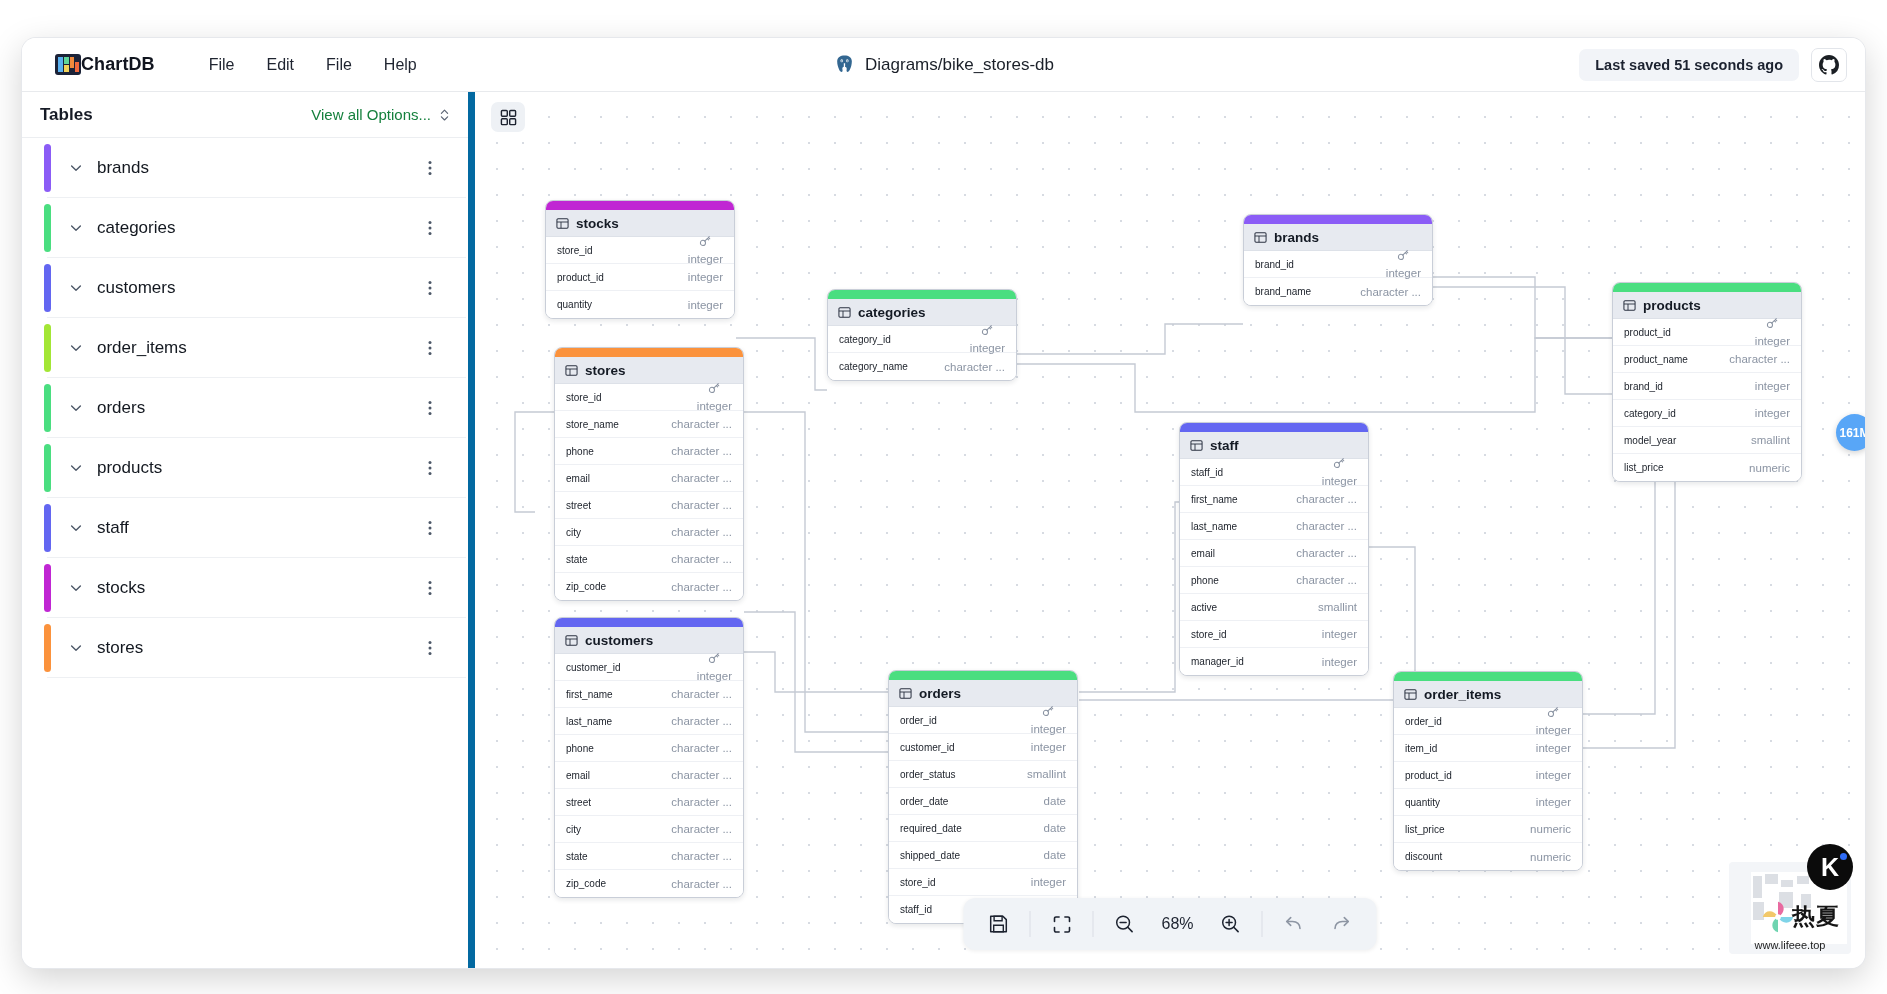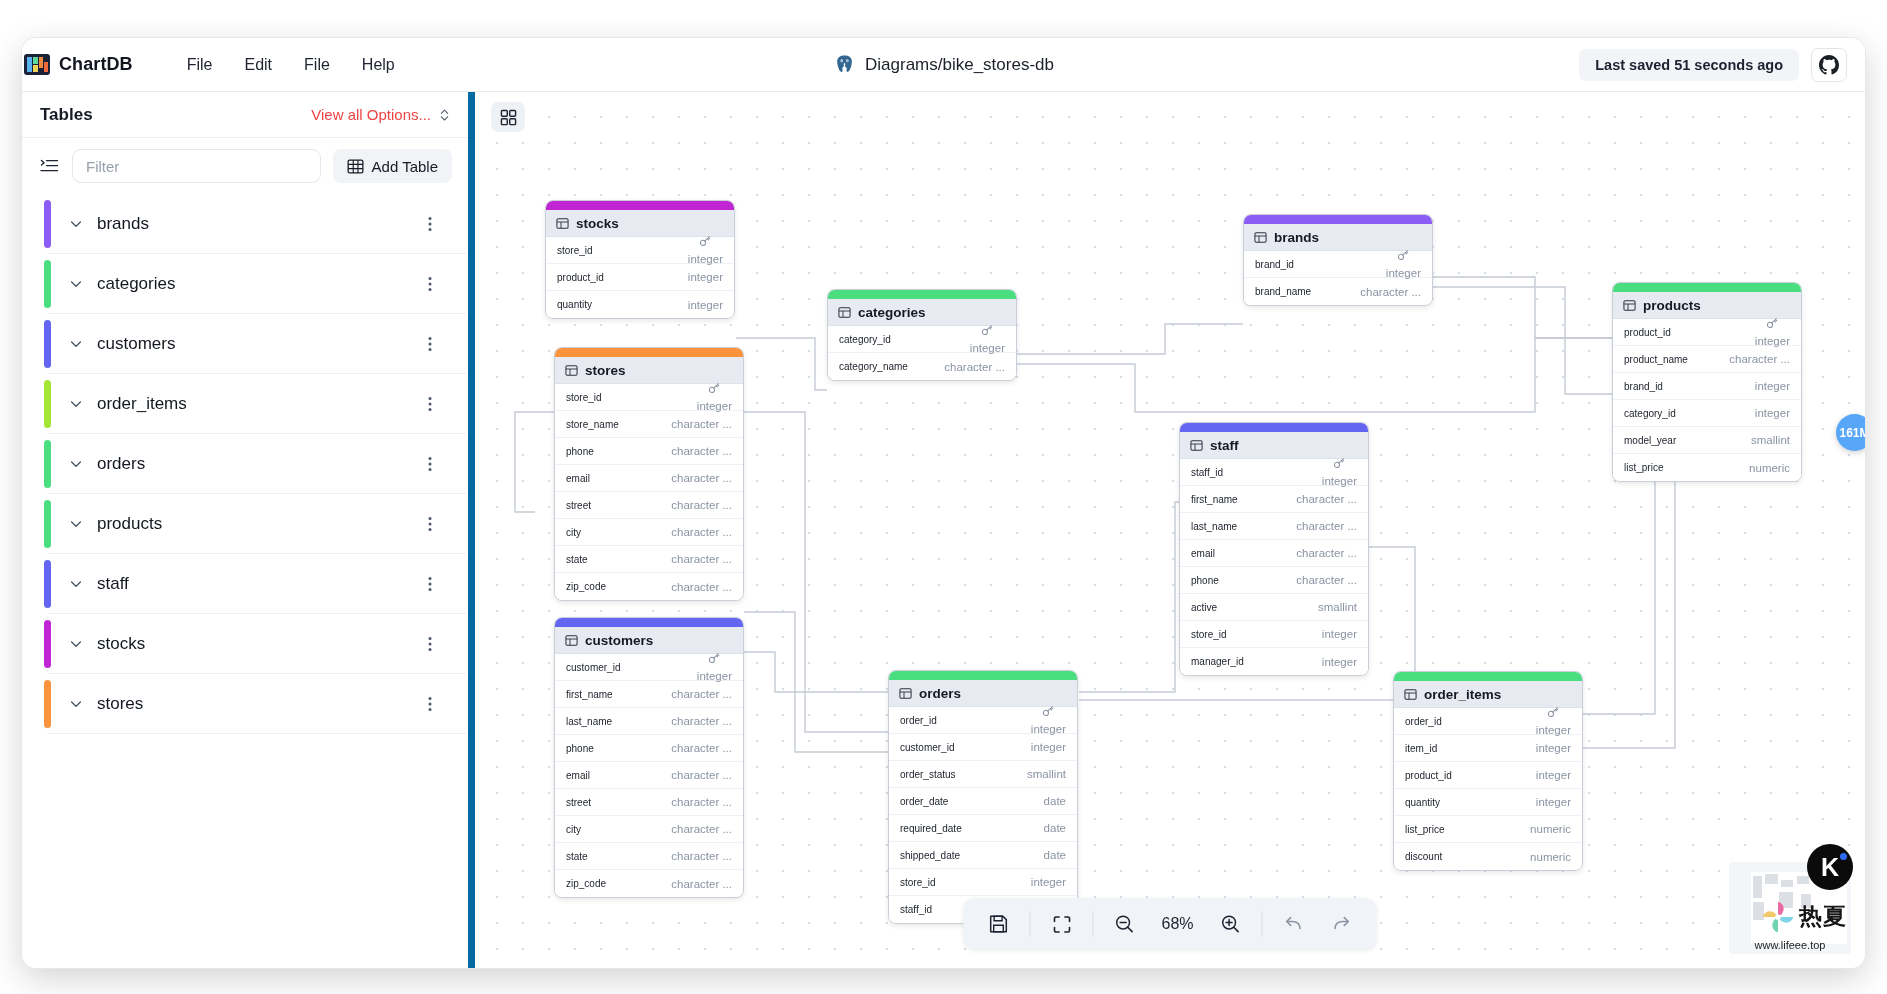--- a/index.html
+++ b/index.html
@@ -21,21 +21,21 @@
   }
 
   
   .topbar {
     height: 54px; min-height: 54px;
     border-bottom: 1px solid #e8eaed;
     display: flex; align-items: center;
     position: relative;
     background: #fff;
   }
-  .brand { display: flex; align-items: flex-start; gap: 9px; padding-left: 2px; }
+  .brand { display: flex; align-items: flex-start; gap: 0; padding-left: 33px; }
   .logo-mark {
     width: 26px; height: 21px; border-radius: 3px;
     background: #1b2237; position: relative; overflow: hidden;
     display: block;
   }
   .logo-mark i { position: absolute; display: block; }
   .lm1 { left:3px; top:3px; width:5px; height:15px; background:#5ab1f0; }
   .lm2 { left:9px; top:3px; width:5px; height:7px; background:#5fd69a; }
   .lm3 { left:9px; top:11px; width:5px; height:7px; background:#f2d35a; }
   .lm4 { left:15px; top:3px; width:4px; height:11px; background:#f08a3c; }
@@ -77,21 +77,21 @@
     border-right: 7px solid #0369a1;
     display: flex; flex-direction: column; background: #fff;
   }
   .sb-head {
     height: 46px; display: flex; align-items: center;
     padding: 0 18px 0 18px; border-bottom: 1px solid #eceef1;
   }
   .sb-title { font-size: 17px; font-weight: 700; color: #161b26; }
   .sb-viewall {
     margin-left: auto; display: flex; align-items: center; gap: 8px;
-    font-size: 15px; color: #ef4444;
+    font-size: 15px; color: #15803d;
   }
   .chev-updown { width: 11px; height: 16px; display:block; }
 
   .sb-tools {
     display: flex; align-items: center; gap: 12px;
     padding: 11px 16px 11px 16px;
   }
   .collapse-icon { width: 22px; height: 20px; display: block; }
   .filter-input {
     flex: 1; height: 34px; border: 1px solid #e3e6eb; border-radius: 9px;
@@ -188,21 +188,21 @@
 
   
   .minimap {
     position: absolute; right: 14px; bottom: 14px;
     width: 122px; height: 92px; background: #f3f5f8;
     border-radius: 4px; overflow: hidden;
   }
   .mm-inner { position: absolute; left: 22px; top: 10px; width: 96px; height: 72px; background:#fff; }
   .mm-inner b { position: absolute; background: #dcdfe4; display: block; }
   .wm-text {
-    position: absolute; right: 4px; bottom: 22px;
+    position: absolute; right: 11px; bottom: 22px;
     font-size: 23px; color: #151515; font-weight: 700;
     font-family: "DejaVu Sans", sans-serif; letter-spacing: 1px;
   }
   .wm-url {
     position: absolute; left: 0; right: 0; bottom: 3px; text-align: center;
     font-size: 11px; color: #1d1d1d;
   }
   .pinwheel { position: absolute; left: 30px; bottom: 18px; width: 38px; height: 38px; }
   .k-badge {
     position: absolute; right: 12px; bottom: 78px;
@@ -265,34 +265,20 @@
       <div class="sb-head">
         <span class="sb-title">Tables</span>
         <div class="sb-viewall">
           <span>View all Options...</span>
           <svg class="chev-updown" viewBox="0 0 12 18">
             <path d="M2.5 7.2 6 3.6l3.5 3.6M2.5 11 6 14.6 9.5 11" fill="none" stroke="#5c6575" stroke-width="1.3" stroke-linecap="round" stroke-linejoin="round"></path>
           </svg>
         </div>
       </div>
 
-      <div class="sb-tools">
-        <svg class="collapse-icon" viewBox="0 0 22 20">
-          <path d="M3.5 4.5 6 6.8 3.5 9" fill="none" stroke="#1d2330" stroke-width="1.4" stroke-linecap="round" stroke-linejoin="round"></path>
-          <path d="M8.5 4.6h11M8.5 9.6h11M3 14.6h16.5" stroke="#1d2330" stroke-width="1.4" stroke-linecap="round"></path>
-        </svg>
-        <input class="filter-input" type="text" placeholder="Filter" style="">
-        <button class="add-table-btn">
-          <svg width="17" height="17" viewBox="0 0 18 18">
-            <rect x="1.2" y="2.2" width="15.6" height="13.6" rx="1.6" fill="none" stroke="#161b26" stroke-width="1.35"></rect>
-            <path d="M1.2 6.8h15.6M1.2 11.3h15.6M6.6 2.2v13.6M11.6 2.2v13.6" stroke="#161b26" stroke-width="1.2"></path>
-          </svg>
-          <span>Add Table</span>
-        </button>
-      </div>
 
       <div class="sb-list" id="sidebar-list">
           <div class="tbl-row" style="--c: #8b5cf6;">
             <svg class="tbl-chev" viewBox="0 0 14 14">
               <path d="M2.6 5 7 9.2 11.4 5" fill="none" stroke="#4d5868" stroke-width="1.4" stroke-linecap="round" stroke-linejoin="round"></path>
             </svg>
             <span class="tbl-name">brands</span>
             <svg class="tbl-dots" viewBox="0 0 4 16" width="4" height="16">
               <circle cx="2" cy="2.4" r="1.5" fill="#4d5868"></circle>
               <circle cx="2" cy="8" r="1.5" fill="#4d5868"></circle>

